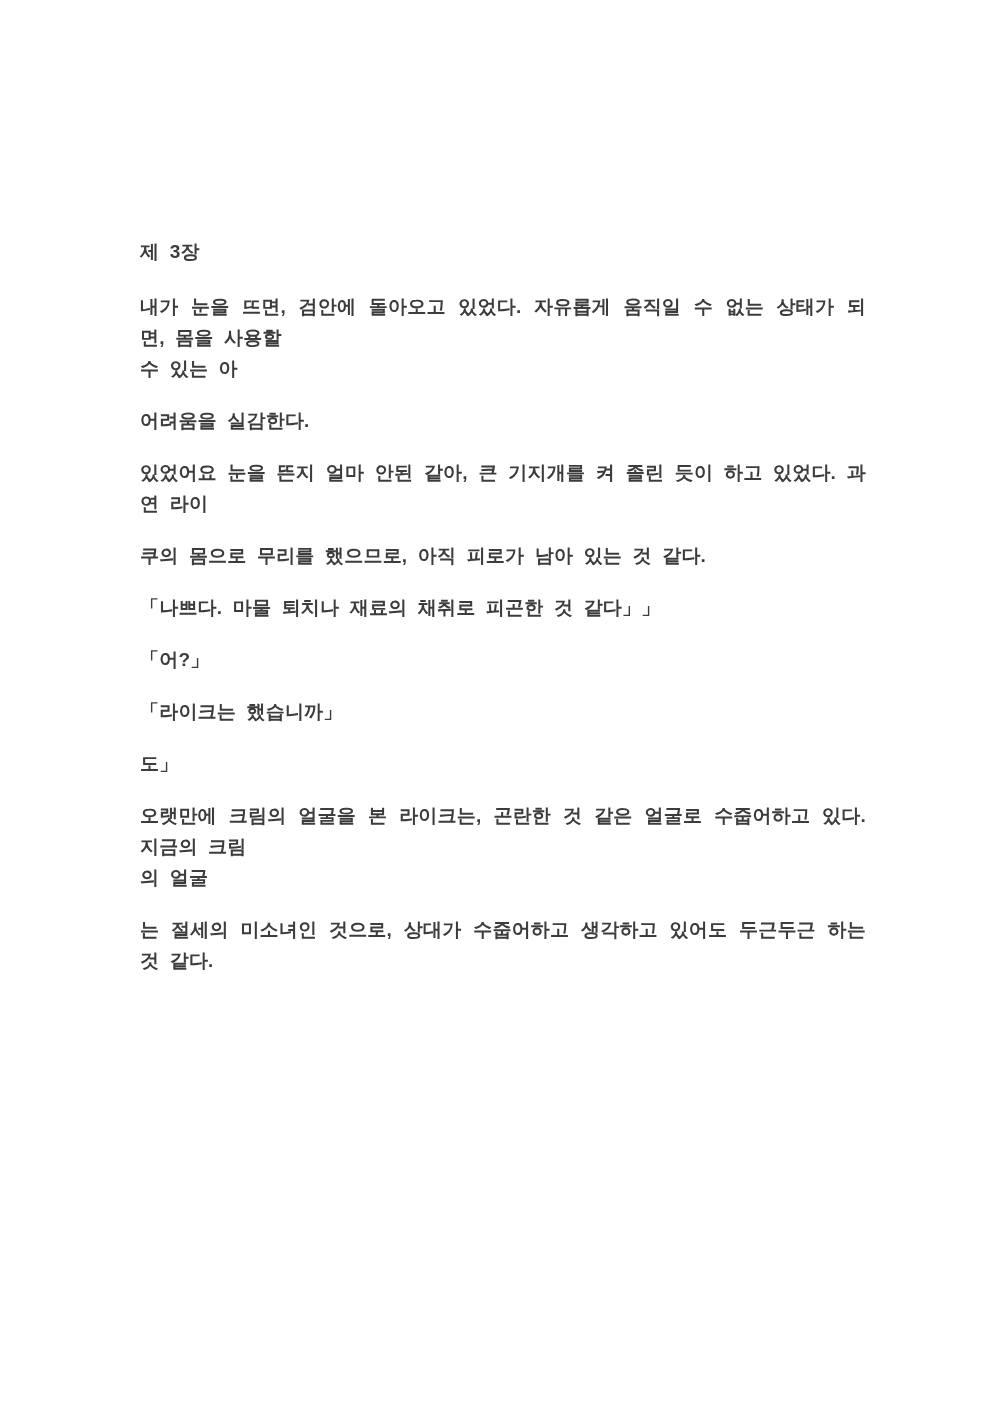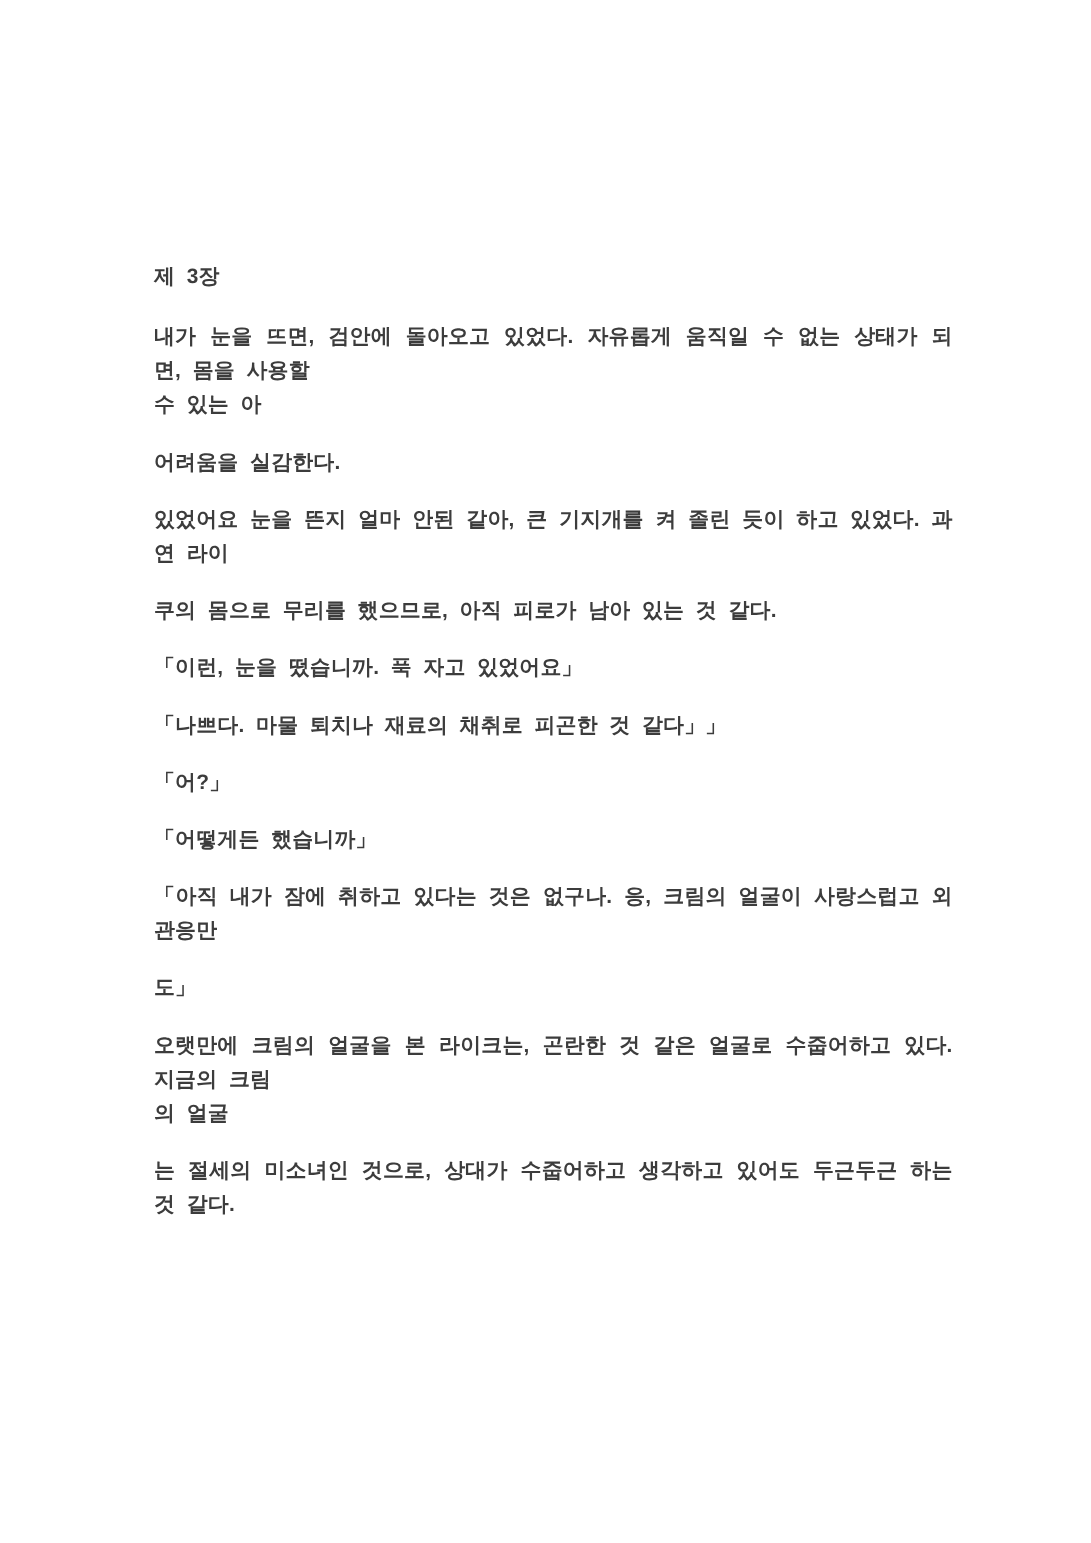--- a/index.html
+++ b/index.html
@@ -38,23 +38,21 @@
 </head>
 <body>
 
 <main class="content">
   <p class="chapter-title">제 3장</p>
   <p>내가 눈을 뜨면, 검안에 돌아오고 있었다. 자유롭게 움직일 수 없는 상태가 되면, 몸을 사용할
 수 있는 아</p>
   <p>어려움을 실감한다.</p>
   <p>있었어요 눈을 뜬지 얼마 안된 같아, 큰 기지개를 켜 졸린 듯이 하고 있었다. 과연 라이</p>
   <p>쿠의 몸으로 무리를 했으므로, 아직 피로가 남아 있는 것 같다.</p>
-  <p>「이런, 눈을 떴습니까. 푹 자고 있었어요」</p>
   <p>「나쁘다. 마물 퇴치나 재료의 채취로 피곤한 것 같다」」</p>
   <p>「어?」</p>
-  <p>「어떻게든 했습니까」</p>
-  <p>「아직 내가 잠에 취하고 있다는 것은 없구나. 응, 크림의 얼굴이 사랑스럽고 외관응만</p>
+  <p>「라이크는 했습니까」</p>
   <p>도」</p>
   <p>오랫만에 크림의 얼굴을 본 라이크는, 곤란한 것 같은 얼굴로 수줍어하고 있다. 지금의 크림
 의 얼굴</p>
   <p>는 절세의 미소녀인 것으로, 상대가 수줍어하고 생각하고 있어도 두근두근 하는 것 같다.</p>
 
 </main>
 
 </body></html>

